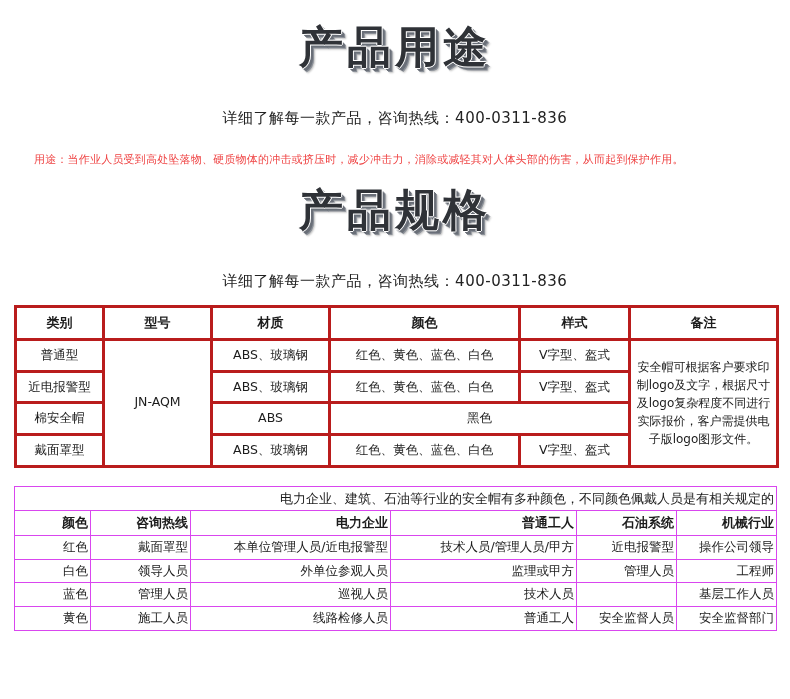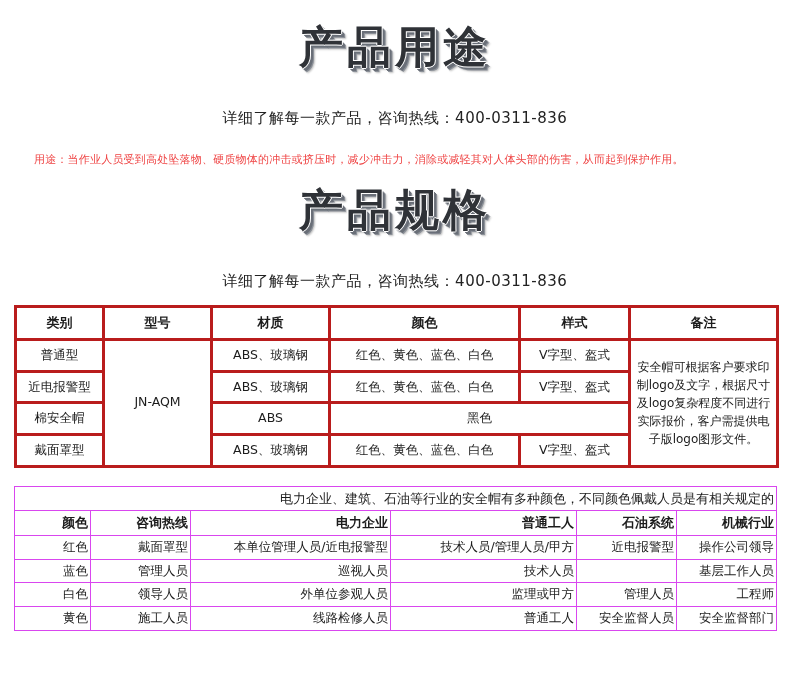--- a/index.html
+++ b/index.html
@@ -210,36 +210,36 @@
         </tr>
         <tr>
           <td>红色</td>
           <td>戴面罩型</td>
           <td>本单位管理人员/近电报警型</td>
           <td>技术人员/管理人员/甲方</td>
           <td>近电报警型</td>
           <td>操作公司领导</td>
         </tr>
         <tr>
+          <td>白色</td>
+          <td>领导人员</td>
+          <td>外单位参观人员</td>
+          <td>监理或甲方</td>
+          <td>管理人员</td>
+          <td>工程师</td>
+        </tr>
+        <tr>
           <td>蓝色</td>
           <td>管理人员</td>
           <td>巡视人员</td>
           <td>技术人员</td>
           <td></td>
           <td>基层工作人员</td>
         </tr>
         <tr>
-          <td>白色</td>
-          <td>领导人员</td>
-          <td>外单位参观人员</td>
-          <td>监理或甲方</td>
-          <td>管理人员</td>
-          <td>工程师</td>
-        </tr>
-        <tr>
           <td>黄色</td>
           <td>施工人员</td>
           <td>线路检修人员</td>
           <td>普通工人</td>
           <td>安全监督人员</td>
           <td>安全监督部门</td>
         </tr>
 
       </tbody>
     </table>

